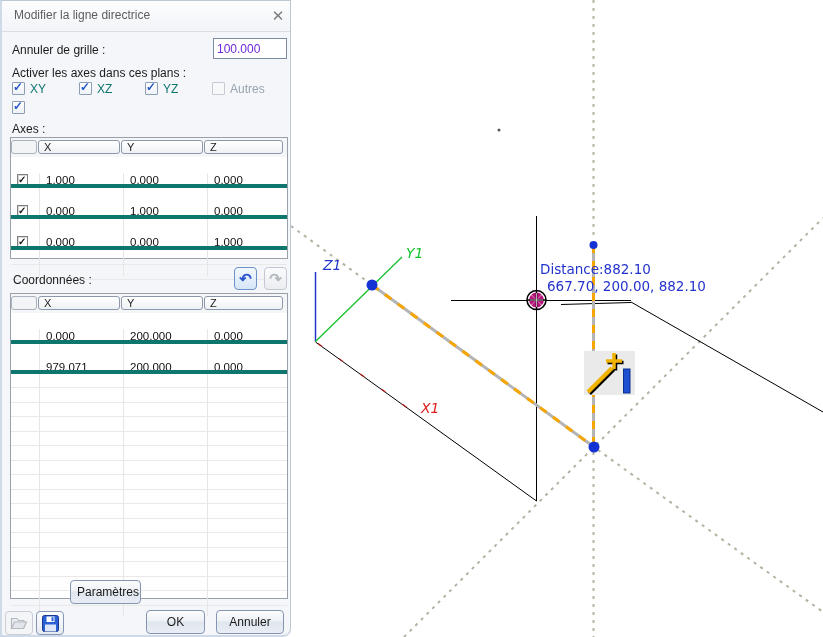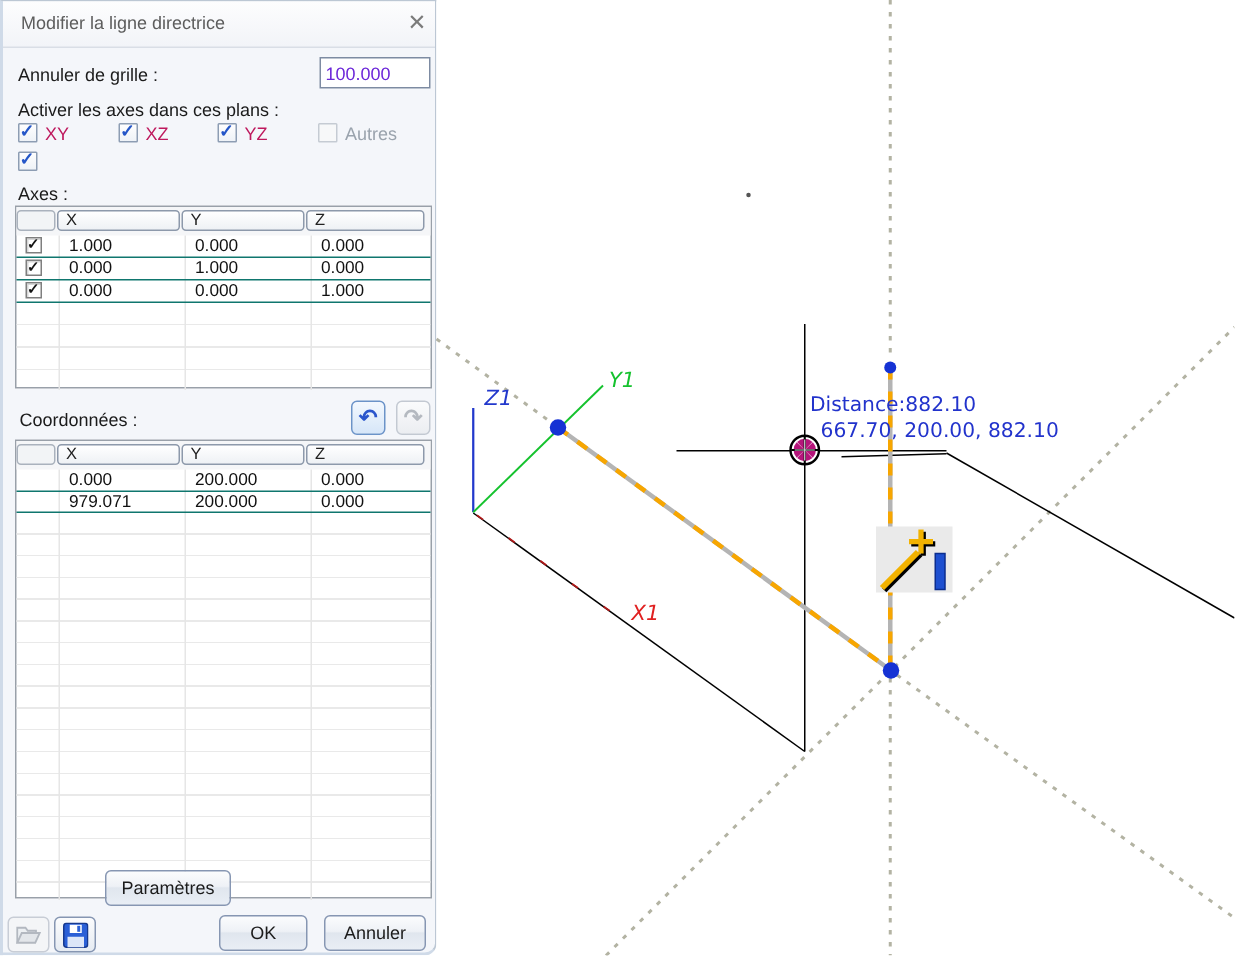--- a/index.html
+++ b/index.html
@@ -30,34 +30,34 @@
     position:absolute;left:211px;top:37px;width:66px;height:17px;
     border:1px solid #7d8ba2;background:#fff;font-family:"Liberation Sans",sans-serif;
     font-size:12px;padding:1px 3px;color:#6d28d9;outline:none;
   }
   
   .cb{position:absolute;width:13px;height:13px;box-sizing:border-box;
     border:1px solid #8d9db3;background:linear-gradient(#fefefe,#eef2f7);border-radius:1px;}
   .cb.checked::after{content:"✓";position:absolute;left:0px;top:-3px;font-size:12px;
     font-weight:bold;color:#2456c8;}
   .cb.disabled{border-color:#c5cbd3;background:#f7f8f9;}
-  .cb-label{position:absolute;font-size:12px;color:#be185d;}
+  .cb-label{position:absolute;font-size:12px;color:#0f766e;}
   .cb-label.disabled{color:#9aa3ad;}
   
   .tbl{position:absolute;left:8px;width:278px;background:#fff;
     border:1px solid #99a0a9;box-sizing:border-box;}
   .tbl-head{position:relative;height:17px;background:#f5f6f8;display:flex;padding-top:2px;}
   .hcell{box-sizing:border-box;height:14px;border:1px solid #8d99ab;border-radius:3px;
     background:linear-gradient(#ffffff,#eef1f5);font-size:11px;color:#222;
     padding-left:5px;margin-right:1px;line-height:12px;}
   .hcell.c0{width:26px;border-color:#aab2bd;background:#f2f4f6;}
   .hcell.cx{width:82px;}.hcell.cy{width:82px;}.hcell.cz{width:79px;}
   .tbl-body{position:relative;}
   .vsep{position:absolute;top:0;bottom:0;width:1px;background:#e6e6e6;}
-  .trow{position:relative;display:flex;border-bottom:1px solid #0f766e;box-sizing:border-box;}
+  .trow{position:relative;display:flex;border-bottom:4px solid #0f766e;box-sizing:border-box;margin-top:16px;}
   .axes-row{height:15px;}
   .coord-row{height:14.5px;}
   .ccell{box-sizing:border-box;font-size:11.5px;color:#111;padding-left:7px;
     line-height:14px;overflow:hidden;}
   .ccell.c0{width:28px;padding:0;position:relative;}
   .ccell.cx{width:84px;}.ccell.cy{width:84px;}.ccell.cz{width:80px;}
   .tcb{position:absolute;left:6px;top:1px;width:11px;height:11px;box-sizing:border-box;
     border:1px solid #7f7f7f;background:#fff;box-shadow:inset 1px 1px 0 #d8d8d8;}
   .tcb::after{content:"✓";position:absolute;left:0px;top:-2px;font-size:10px;
     font-weight:bold;color:#141414;}
@@ -256,16 +256,16 @@
     </svg>
   </div>
   <div class="icon-btn on" style="left:34px;top:610px;">
     <svg width="17" height="17" viewBox="0 0 17 17">
       <rect x="0.5" y="0.5" width="16" height="16" rx="2" fill="#2a5fd6" stroke="#16398f"></rect>
       <rect x="4.5" y="1.5" width="8" height="5.5" fill="#ffffff"></rect>
       <rect x="9.5" y="2.2" width="2" height="4" fill="#2a5fd6"></rect>
       <rect x="3" y="9.5" width="11" height="7" fill="#dce6f8"></rect>
     </svg>
   </div>
-  <button class="btn" style="left:68px;top:579px;width:84px;text-align:center;">Paramètres</button>
+  <button class="btn" style="left:68px;top:579px;width:71px;text-align:center;">Paramètres</button>
   <button class="btn" style="left:144px;top:609px;width:59px;">OK</button>
   <button class="btn" style="left:214px;top:609px;width:68px;">Annuler</button>
 </div>
 
 </body></html>

